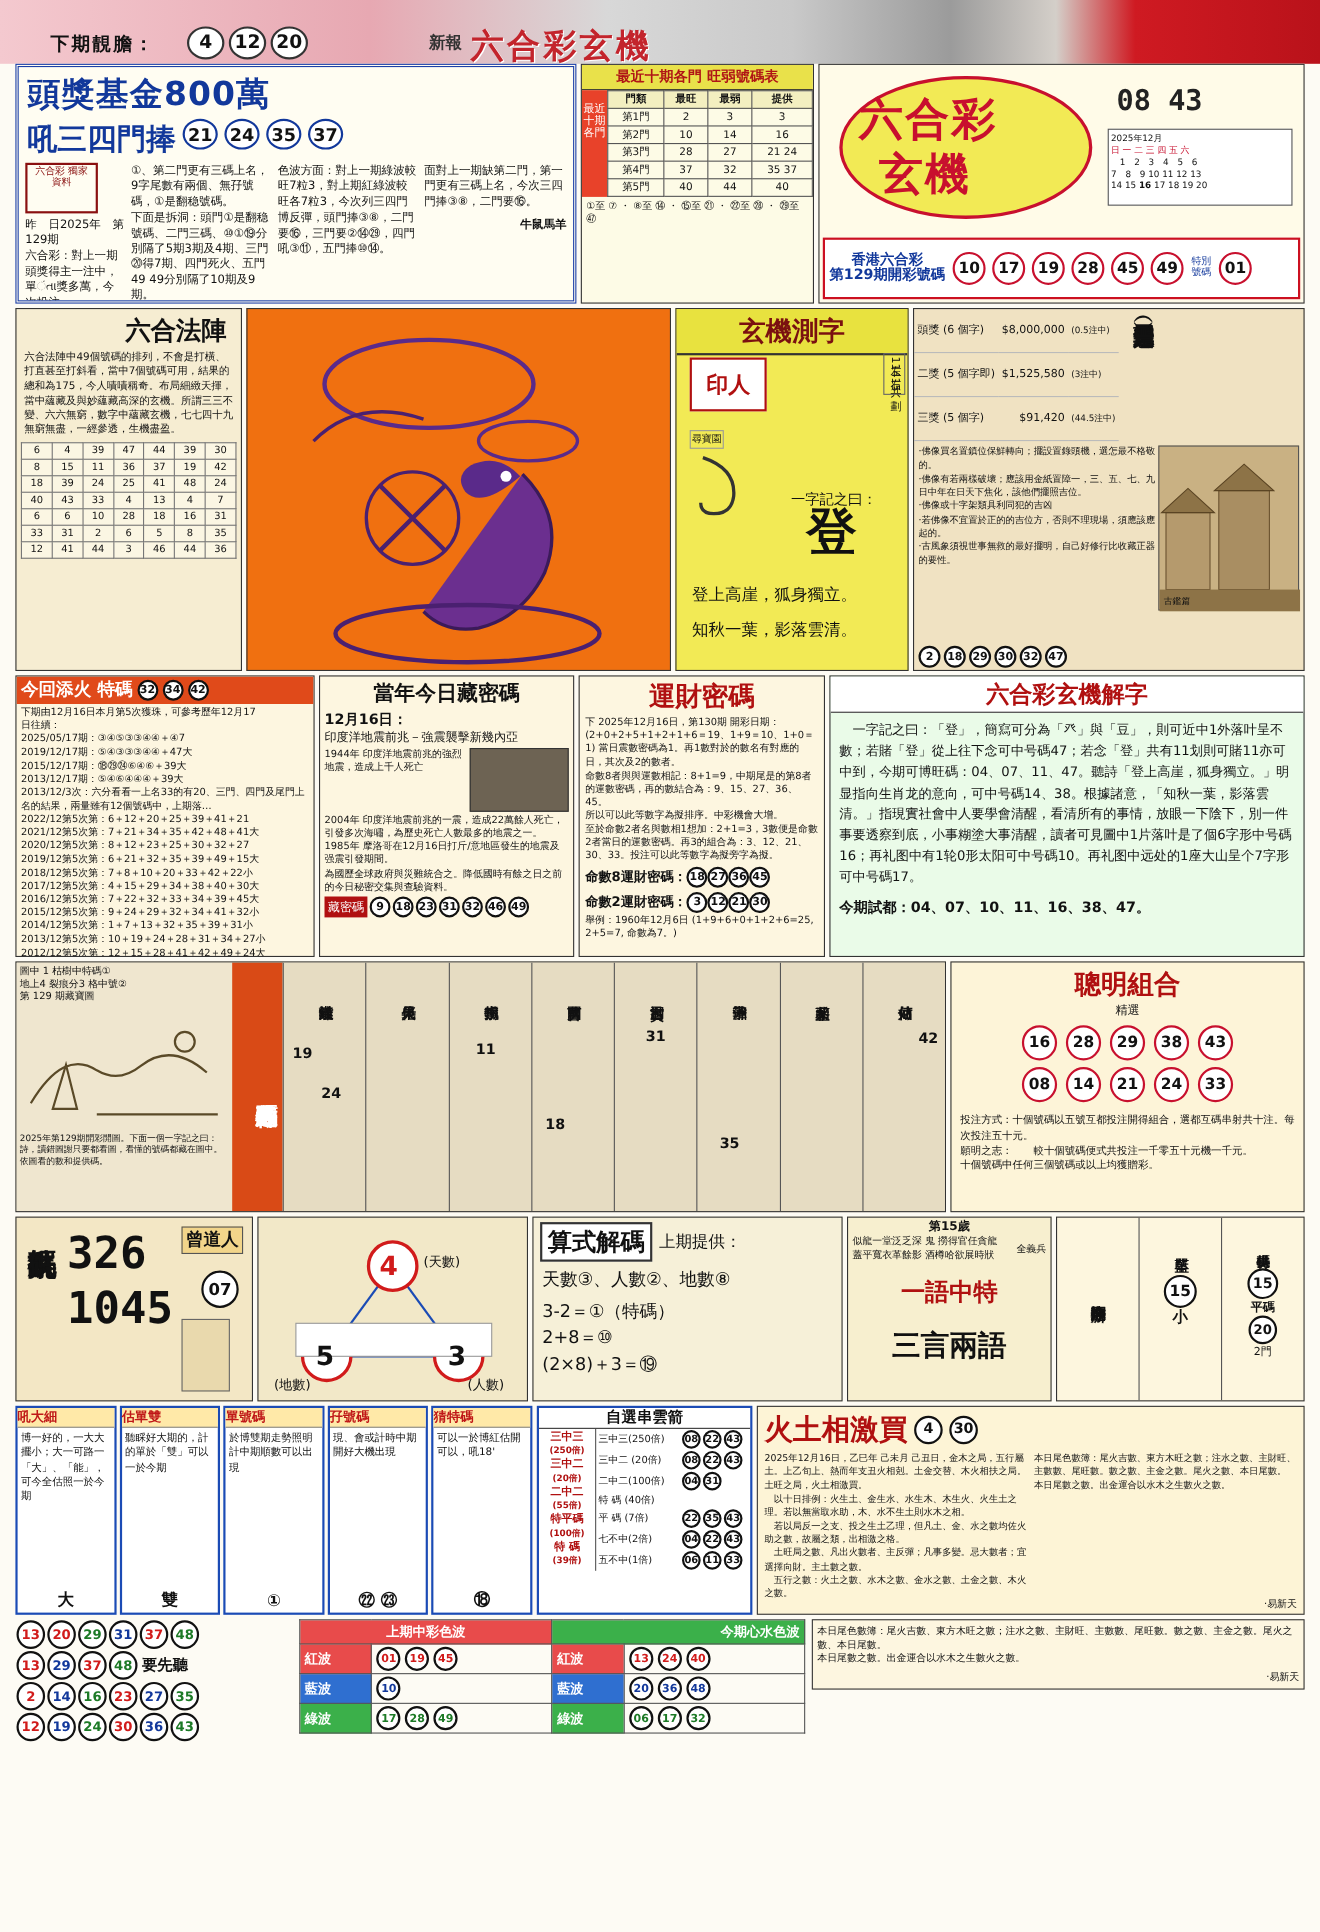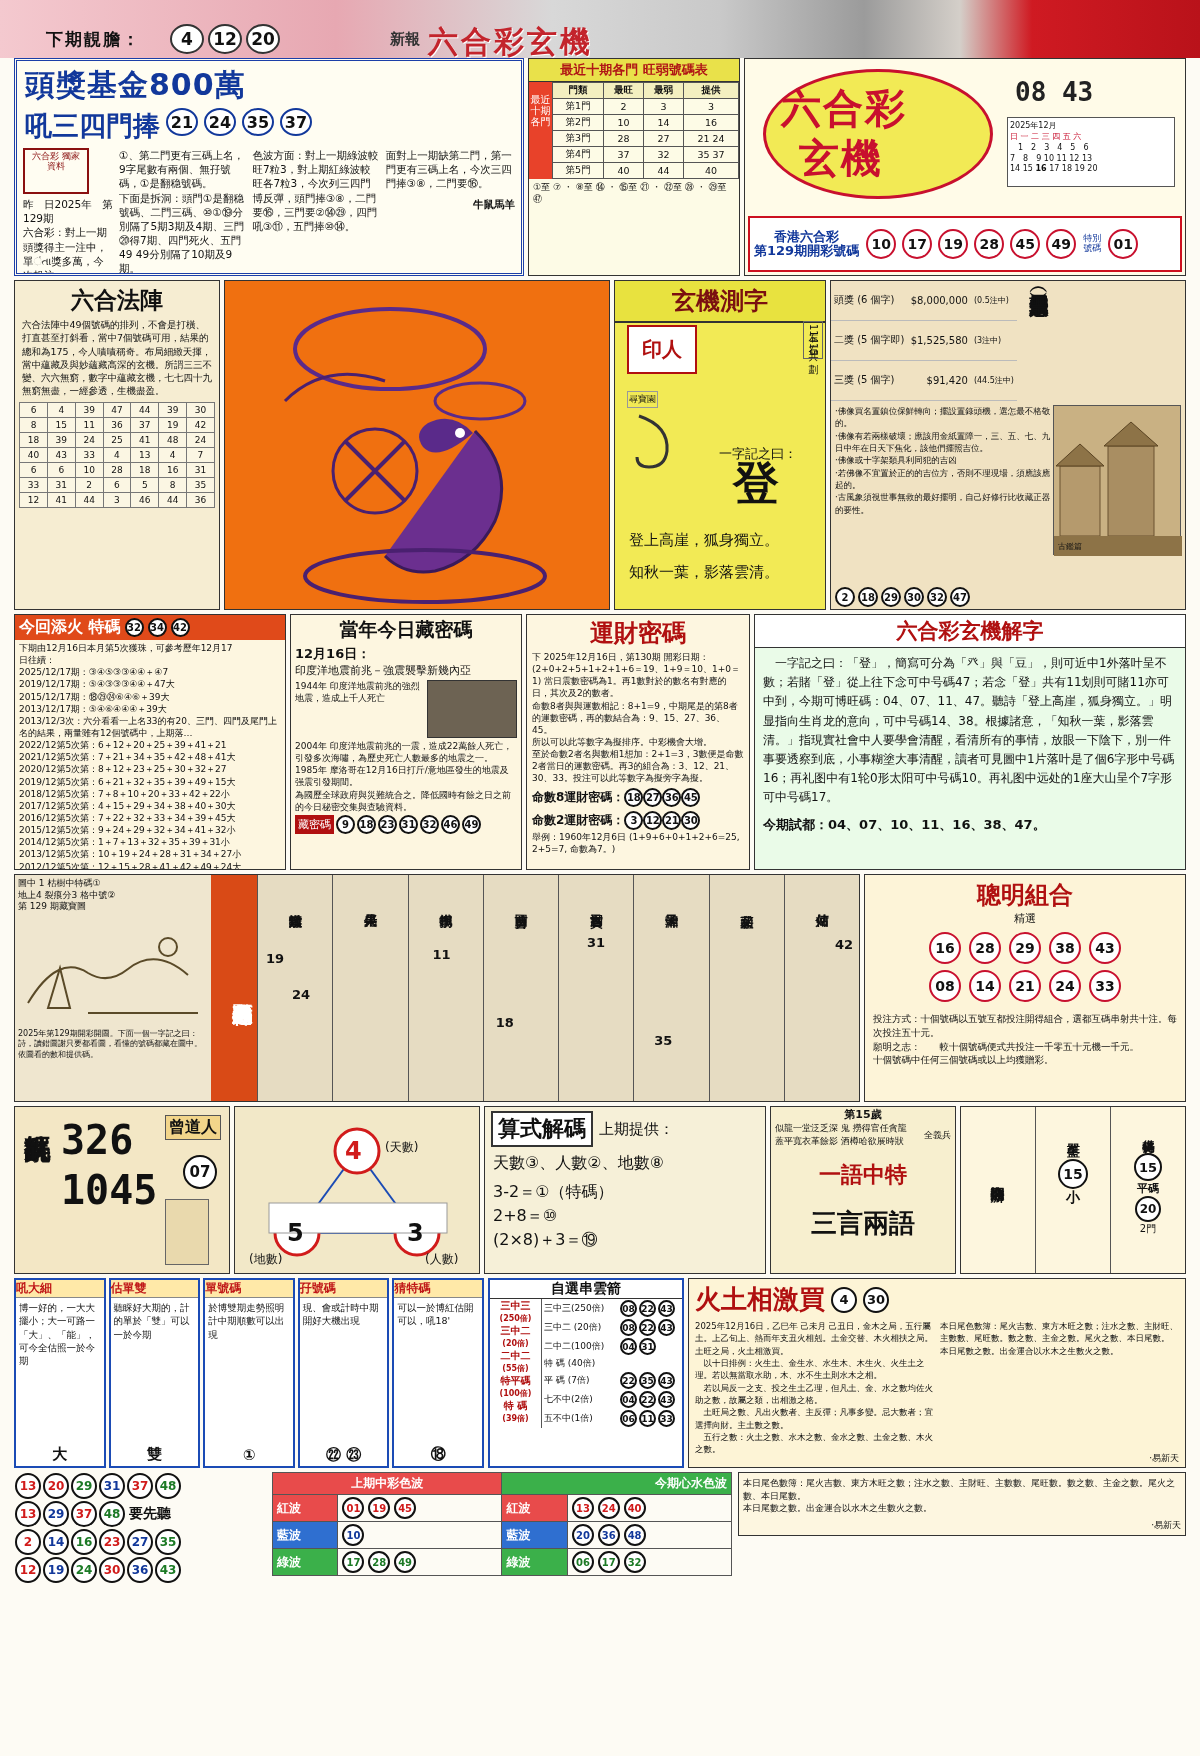--- a/index.html
+++ b/index.html
@@ -57,21 +57,21 @@
   table.mini th { background:#f3efc0; }
 
   #hdr-right { left:744px; top:58px; width:442px; height:218px; background:#fffbe8; border:1px solid #333;}
   .hk-title { font-size:40px; font-weight:bold; color:#c8102e; letter-spacing:2px; }
   .result-bar { position:absolute; left:748px; top:216px; width:434px; height:56px; background:#fff; border:2px solid #cc1020; display:flex; align-items:center;}
   .result-bar .lbl { font-size:13px; font-weight:bold; color:#12389b; line-height:1.1; padding:0 4px; text-align:center;}
   .result-bar .ball { width:30px;height:30px;font-size:14px;margin:0 3px; border-color:#c8102e;}
 
   
   #fazhen { left:14px; top:280px; width:206px; height:330px; background:#f6edd2; border:1px solid #333;}
-  #fazhen .t { font-size:23px; font-weight:bold; text-align:center; padding:4px 13px 2px;}
+  #fazhen .t { font-size:23px; font-weight:bold; text-align:right; padding:4px 13px 2px;}
   #fazhen .p { font-size:9.5px; line-height:1.4; padding:0 7px;}
   table.grid { width:96%; margin:4px auto; border-collapse:collapse; font-size:9px;}
   table.grid td { border:1px solid #777; text-align:center; height:15px; background:#fbf6e3;}
 
   #bird { left:224px; top:280px; width:386px; height:330px; background:#f07010; border:1px solid #333;}
   #xuanji { left:614px; top:280px; width:212px; height:330px; background:#f2ea55; border:1px solid #333;}
   #fengshui { left:830px; top:280px; width:356px; height:330px; background:#f0e2c2; border:1px solid #333;}
   .prize-table { width:100%; border-collapse:collapse; font-size:10px; }
   .prize-table td { border-bottom:1px solid #bbb; padding:1px 3px;}
 
@@ -395,21 +395,21 @@
   <div class="box" id="codes1">
     <div style="background:#e04a1a;color:#fff;font-size:16px;font-weight:bold;padding:2px 4px;display:flex;align-items:center;gap:4px">
       <span>今回添火 特碼</span>
       <span class="ball" style="width:19px;height:19px;font-size:10px;color:#111">32</span>
       <span class="ball" style="width:19px;height:19px;font-size:10px;color:#111">34</span>
       <span class="ball" style="width:19px;height:19px;font-size:10px;color:#111">42</span>
     </div>
     <div class="sm" style="padding:2px 4px">
       <div>下期由12月16日本月第5次獲珠，可參考歷年12月17</div>
       <div>日往續：</div>
-      <div>2025/12/17期：③④⑤③③④④＋④7</div>
+      <div>2025/05/17期：③④⑤③③④④＋④7</div>
       <div>2019/12/17期：⑤④③③③④④＋47大</div>
       <div>2015/12/17期：⑱㉙㉔⑥④⑥＋39大</div>
       <div>2013/12/17期：⑤④⑥④④④＋39大</div>
       <div>2013/12/3次：六分看看一上名33的有20、三門、四門及尾門上名的結果，兩量雖有12個號碼中，上期落…</div>
       <div>2022/12第5次第：6＋12＋20＋25＋39＋41＋21</div>
       <div>2021/12第5次第：7＋21＋34＋35＋42＋48＋41大</div>
       <div>2020/12第5次第：8＋12＋23＋25＋30＋32＋27</div>
       <div>2019/12第5次第：6＋21＋32＋35＋39＋49＋15大</div>
       <div>2018/12第5次第：7＋8＋10＋20＋33＋42＋22小</div>
       <div>2017/12第5次第：4＋15＋29＋34＋38＋40＋30大</div>

